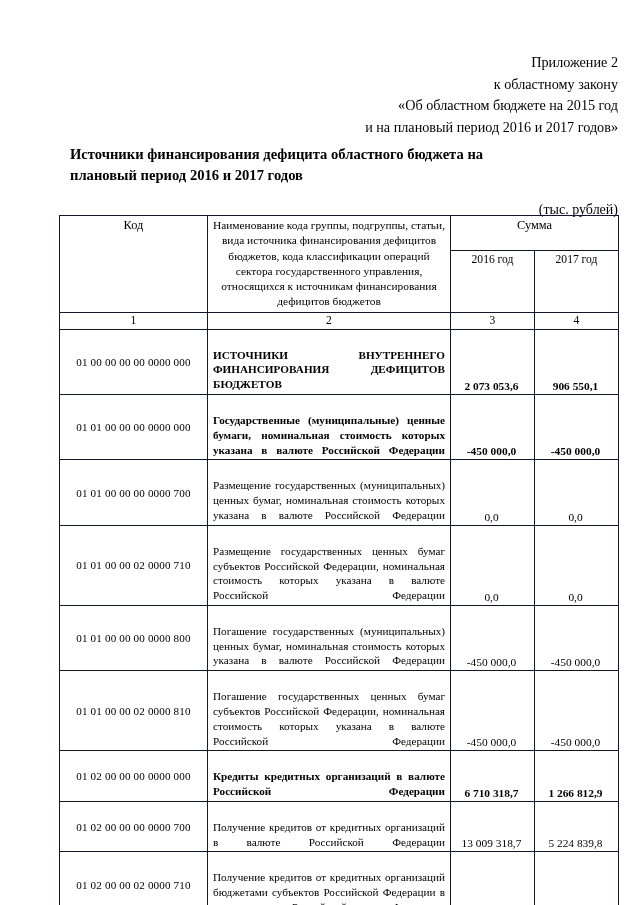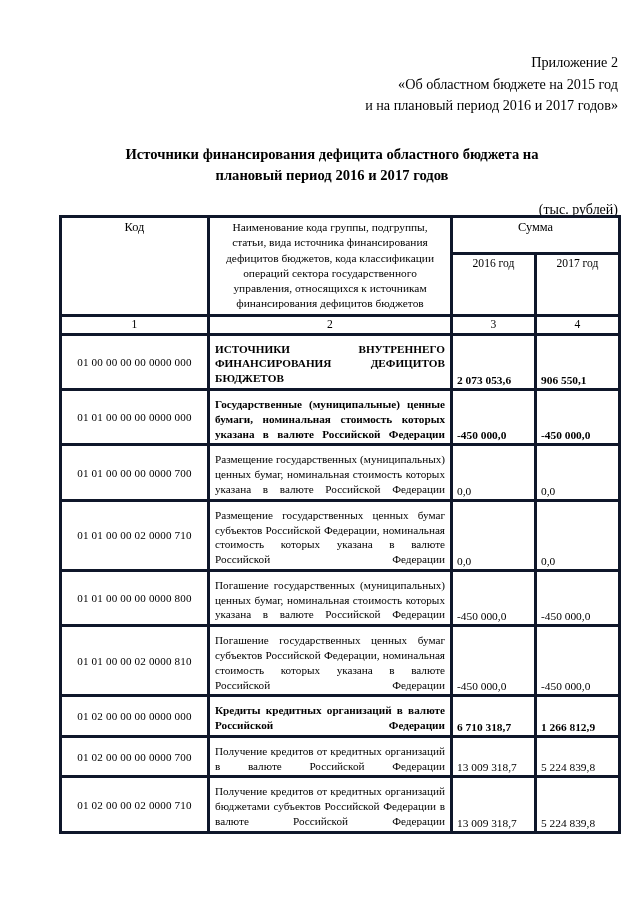--- a/index.html
+++ b/index.html
@@ -31,23 +31,22 @@
     text-align: right;
     font-size: 14.2px;
     line-height: 1.52;
   }
   .appendix-block div { white-space: nowrap; }
 
   
   .doc-title {
     position: absolute;
     top: 144px;
-    left: 82px;
+    left: 70px;
     width: 500px;
-    text-align: center;
     font-weight: bold;
     font-size: 14.6px;
     line-height: 1.42;
   }
 
   
   .units-note {
     position: absolute;
     top: 194px;
     right: 22px;
@@ -59,21 +58,21 @@
   .budget-table {
     position: absolute;
     top: 215px;
     left: 59px;
     width: 559px;
     border-collapse: collapse;
     table-layout: fixed;
     font-size: 10.6px;
   }
   .budget-table td, .budget-table th {
-    border: 3px solid #0f172a;
+    border: 1px solid #0f172a;
     padding: 2px 4px;
     vertical-align: top;
     font-weight: normal;
   }
 
   col.c-code  { width: 148px; }
   col.c-name  { width: 243px; }
   col.c-y1    { width: 84px; }
   col.c-y2    { width: 84px; }
 
@@ -119,40 +118,41 @@
     font-size: 11.1px;
     white-space: nowrap;
     letter-spacing: 0.15px;
   }
   td.name-cell {
     text-align: justify;
     text-align-last: justify;
     font-size: 11.2px;
     line-height: 1.32;
     vertical-align: top;
-    padding: 6px 5px 2px 5px;
+    padding: 18px 5px 2px 5px;
     hyphens: none;
   }
   td.name-cell.bold { font-weight: bold; }
   td.amount-cell {
-    text-align: left;
+    text-align: center;
     vertical-align: bottom;
     font-size: 11.4px;
     padding: 2px 6px 2px 4px;
     white-space: nowrap;
   }
   td.amount-cell.bold { font-weight: bold; }
 </style>
 </head>
 <body>
 
 <div class="page">
 
   <div class="appendix-block">
     <div>Приложение 2</div>
+    <div>к областному закону</div>
     <div>«Об областном бюджете на 2015 год</div>
     <div>и на плановый период 2016 и 2017 годов»</div>
   </div>
 
   <div class="doc-title">
     <div>Источники финансирования дефицита областного бюджета на</div>
     <div>плановый период 2016 и 2017 годов</div>
   </div>
 
   <div class="units-note">(тыс. рублей)</div>

